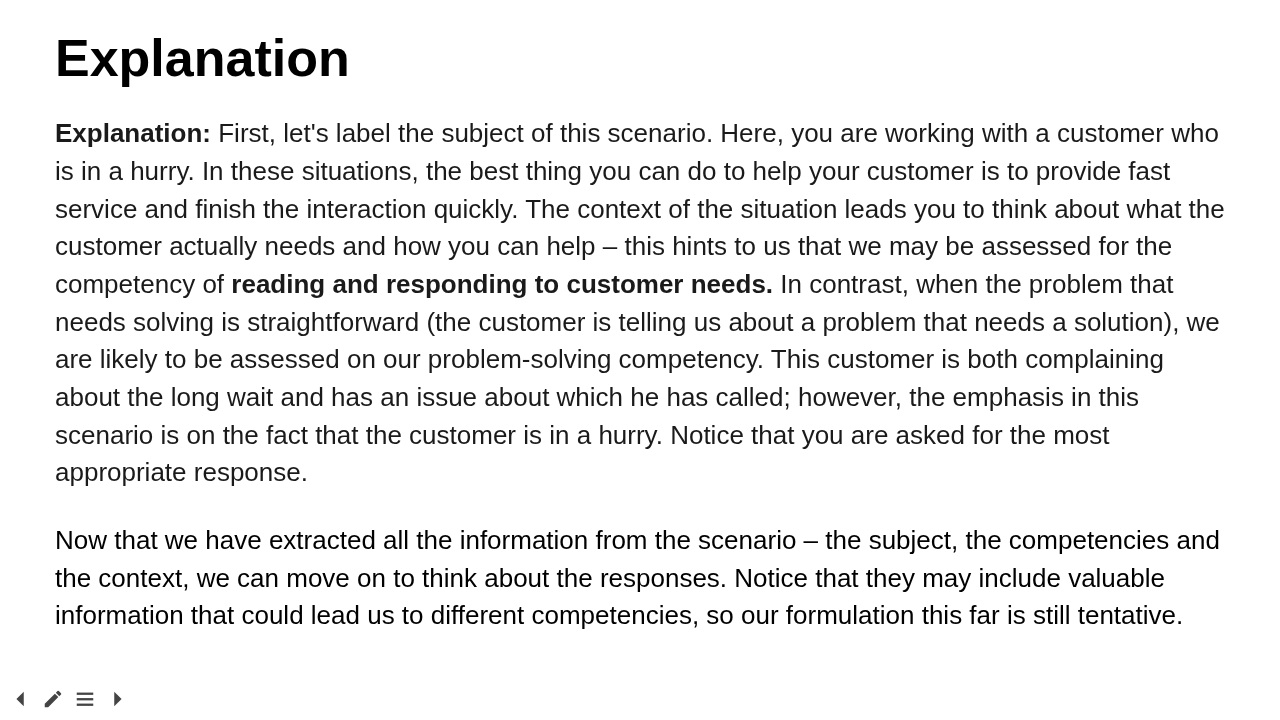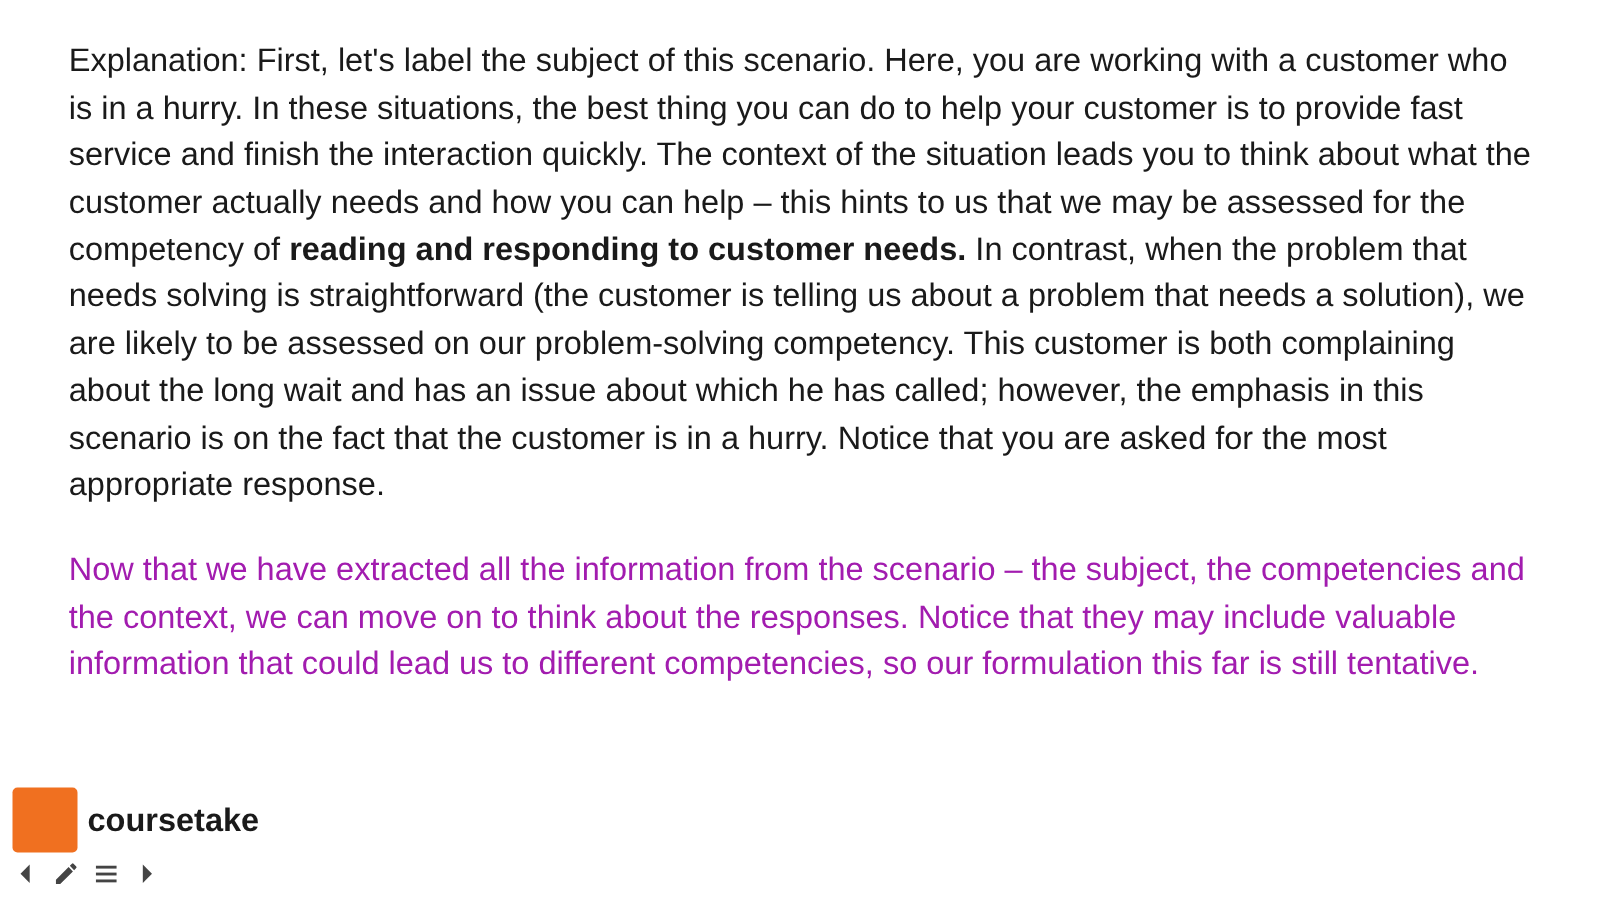--- a/index.html
+++ b/index.html
@@ -32,36 +32,36 @@
 
     .explanation-body {
       font-size: 26px;
       line-height: 1.45;
       color: #1a1a1a;
       font-family: Arial, sans-serif;
       margin-bottom: 30px;
     }
 
     .explanation-body .label-bold {
-      font-weight: normal;
+      font-weight: bold;
     }
 
     .explanation-body .subject-bold {
       font-weight: normal;
     }
 
     .explanation-body .competency-bold {
       font-weight: bold;
       margin-top: 12px;
     }
 
     .second-paragraph {
       font-size: 26px;
       line-height: 1.45;
-      color: #a21caf;
+      color: #000000;
       font-family: Arial, sans-serif;
       margin-bottom: 40px;
     }
 
     .logo-square {
       width: 52px;
       height: 52px;
       background-color: #f07020;
       border-radius: 4px;
       flex-shrink: 0;
@@ -112,33 +112,30 @@
       display: inline-flex;
       align-items: center;
       justify-content: center;
       cursor: pointer;
     }
   </style>
 </head>
 <body>
 
 <div class="main-content">
+  <h1 class="page-title">Explanation</h1>
 
   <p class="explanation-body">
     <span class="label-bold">Explanation:</span><span> First, let's label the </span><span class="subject-bold">subject</span><span> of this scenario. Here, you are working with a customer who is in a hurry. In these situations, the best thing you can do to help your customer is to provide fast service and finish the interaction quickly. The context of the situation leads you to think about what the customer actually needs and how you can help – this hints to us that we may be assessed for the competency of </span><span class="competency-bold">reading and responding to customer needs.</span><span> In contrast, when the problem that needs solving is straightforward (the customer is telling us about a problem that needs a solution), we are likely to be assessed on our problem-solving competency. This customer is both complaining about the long wait and has an issue about which he has called; however, the emphasis in this scenario is on the fact that the customer is in a hurry. Notice that you are asked for the most appropriate response.</span>
   </p>
 
   <p class="second-paragraph">Now that we have extracted all the information from the scenario – the subject, the competencies and the context, we can move on to think about the responses. Notice that they may include valuable information that could lead us to different competencies, so our formulation this far is still tentative.</p>
 </div>
 
 <div class="bottom-area">
-  <div class="brand-row">
-    <div class="logo-square"></div>
-    <span class="logo-text">coursetake</span>
-  </div>
   <div class="controls-row">
     <span class="ctrl-btn nav-icon">
       <svg viewBox="0 0 24 24" xmlns="http://www.w3.org/2000/svg">
           <polygon points="15,4 7,12 15,20" fill="#444"></polygon>
         </svg>
     </span>
     <span class="ctrl-btn nav-icon">
       <svg viewBox="0 0 24 24" xmlns="http://www.w3.org/2000/svg">
           <path d="M3 17.25V21h3.75L17.81 9.94l-3.75-3.75L3 17.25zM20.71 7.04a1 1 0 0 0 0-1.41l-2.34-2.34a1 1 0 0 0-1.41 0l-1.83 1.83 3.75 3.75 1.83-1.83z" fill="#444"></path>
         </svg>

